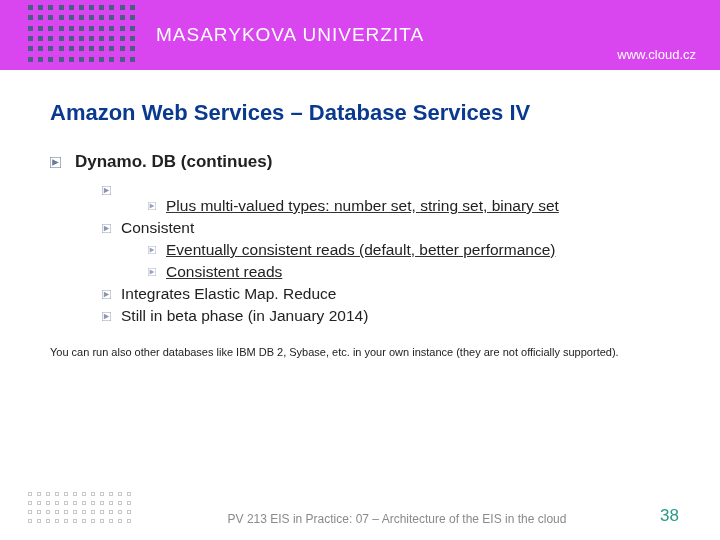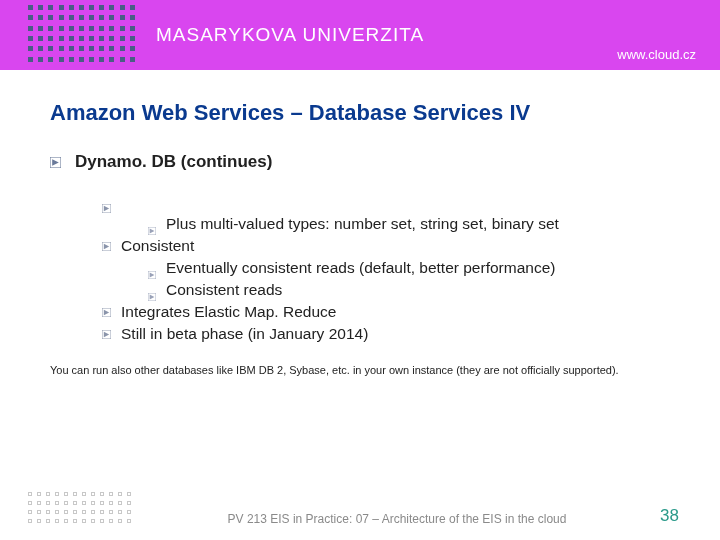--- a/index.html
+++ b/index.html
@@ -57,21 +57,21 @@
   .slide-title {
     color: #0a3a8f;
     font-size: 22px;
     font-weight: bold;
     font-family: Verdana, Tahoma, sans-serif;
     margin-bottom: 26px;
   }
   .bullet-l1 {
     display: flex;
     align-items: flex-start;
-    margin-bottom: 26px;
+    margin-bottom: 8px;
   }
   .bullet-l1 .marker {
     width: 11px; height: 11px;
     margin-top: 5px;
     margin-right: 14px;
     flex-shrink: 0;
   }
   .bullet-l1 .lbl {
     font-size: 17px;
     font-weight: bold;
@@ -89,24 +89,25 @@
     margin-top: 6px;
     margin-right: 10px;
     flex-shrink: 0;
   }
   .bullet-l2 .lbl, .bullet-l3 .lbl {
     font-size: 15.5px;
     color: #222;
   }
   .bullet-l3 {
     display: flex;
-    align-items: flex-end;
+    align-items: flex-start;
     margin-left: 98px;
     margin-bottom: 1px;
     line-height: 1.35;
+    text-decoration: underline;
   }
   .bullet-l3 .marker {
     width: 8px; height: 8px;
     margin-top: 6px;
     margin-right: 10px;
     flex-shrink: 0;
   }
   .marker svg { display: block; }
   .paragraph {
     font-size: 11px;

